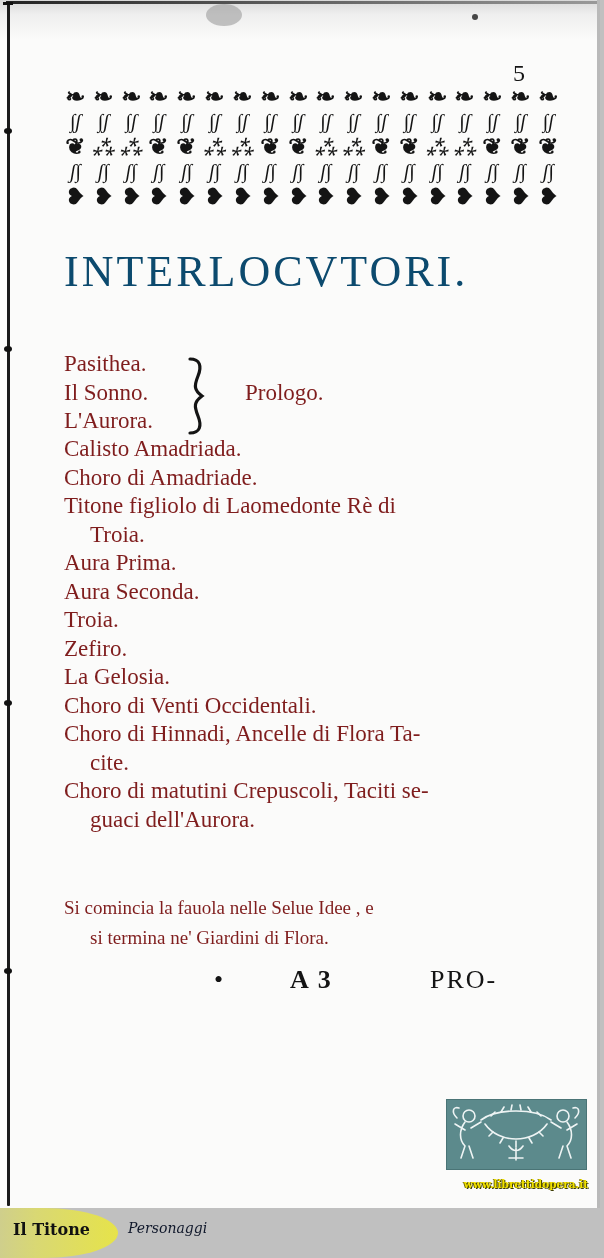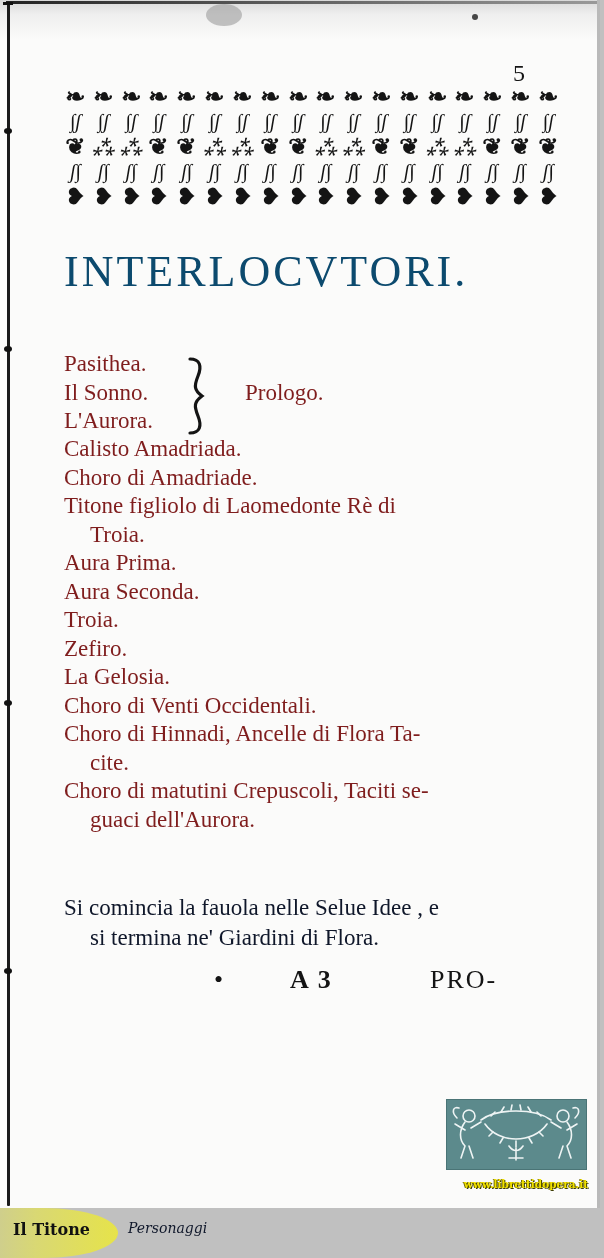--- a/index.html
+++ b/index.html
@@ -130,23 +130,23 @@
     }
     .prologo-label {
       position: absolute;
       left: 181px; top: 29px;
       font-size: 23px;
     }
 
     .note {
       position: absolute;
       left: 64px; top: 893px;
-      font-size: 23px;
+      font-size: 19px;
       line-height: 30px;
-      color: #0f172a;
+      color: #7f1d1d;
     }
     .note .indent { padding-left: 26px; }
 
     .signature {
       position: absolute;
       top: 965px;
       font-size: 26px;
       color: #141414;
       letter-spacing: 2px;
     }

